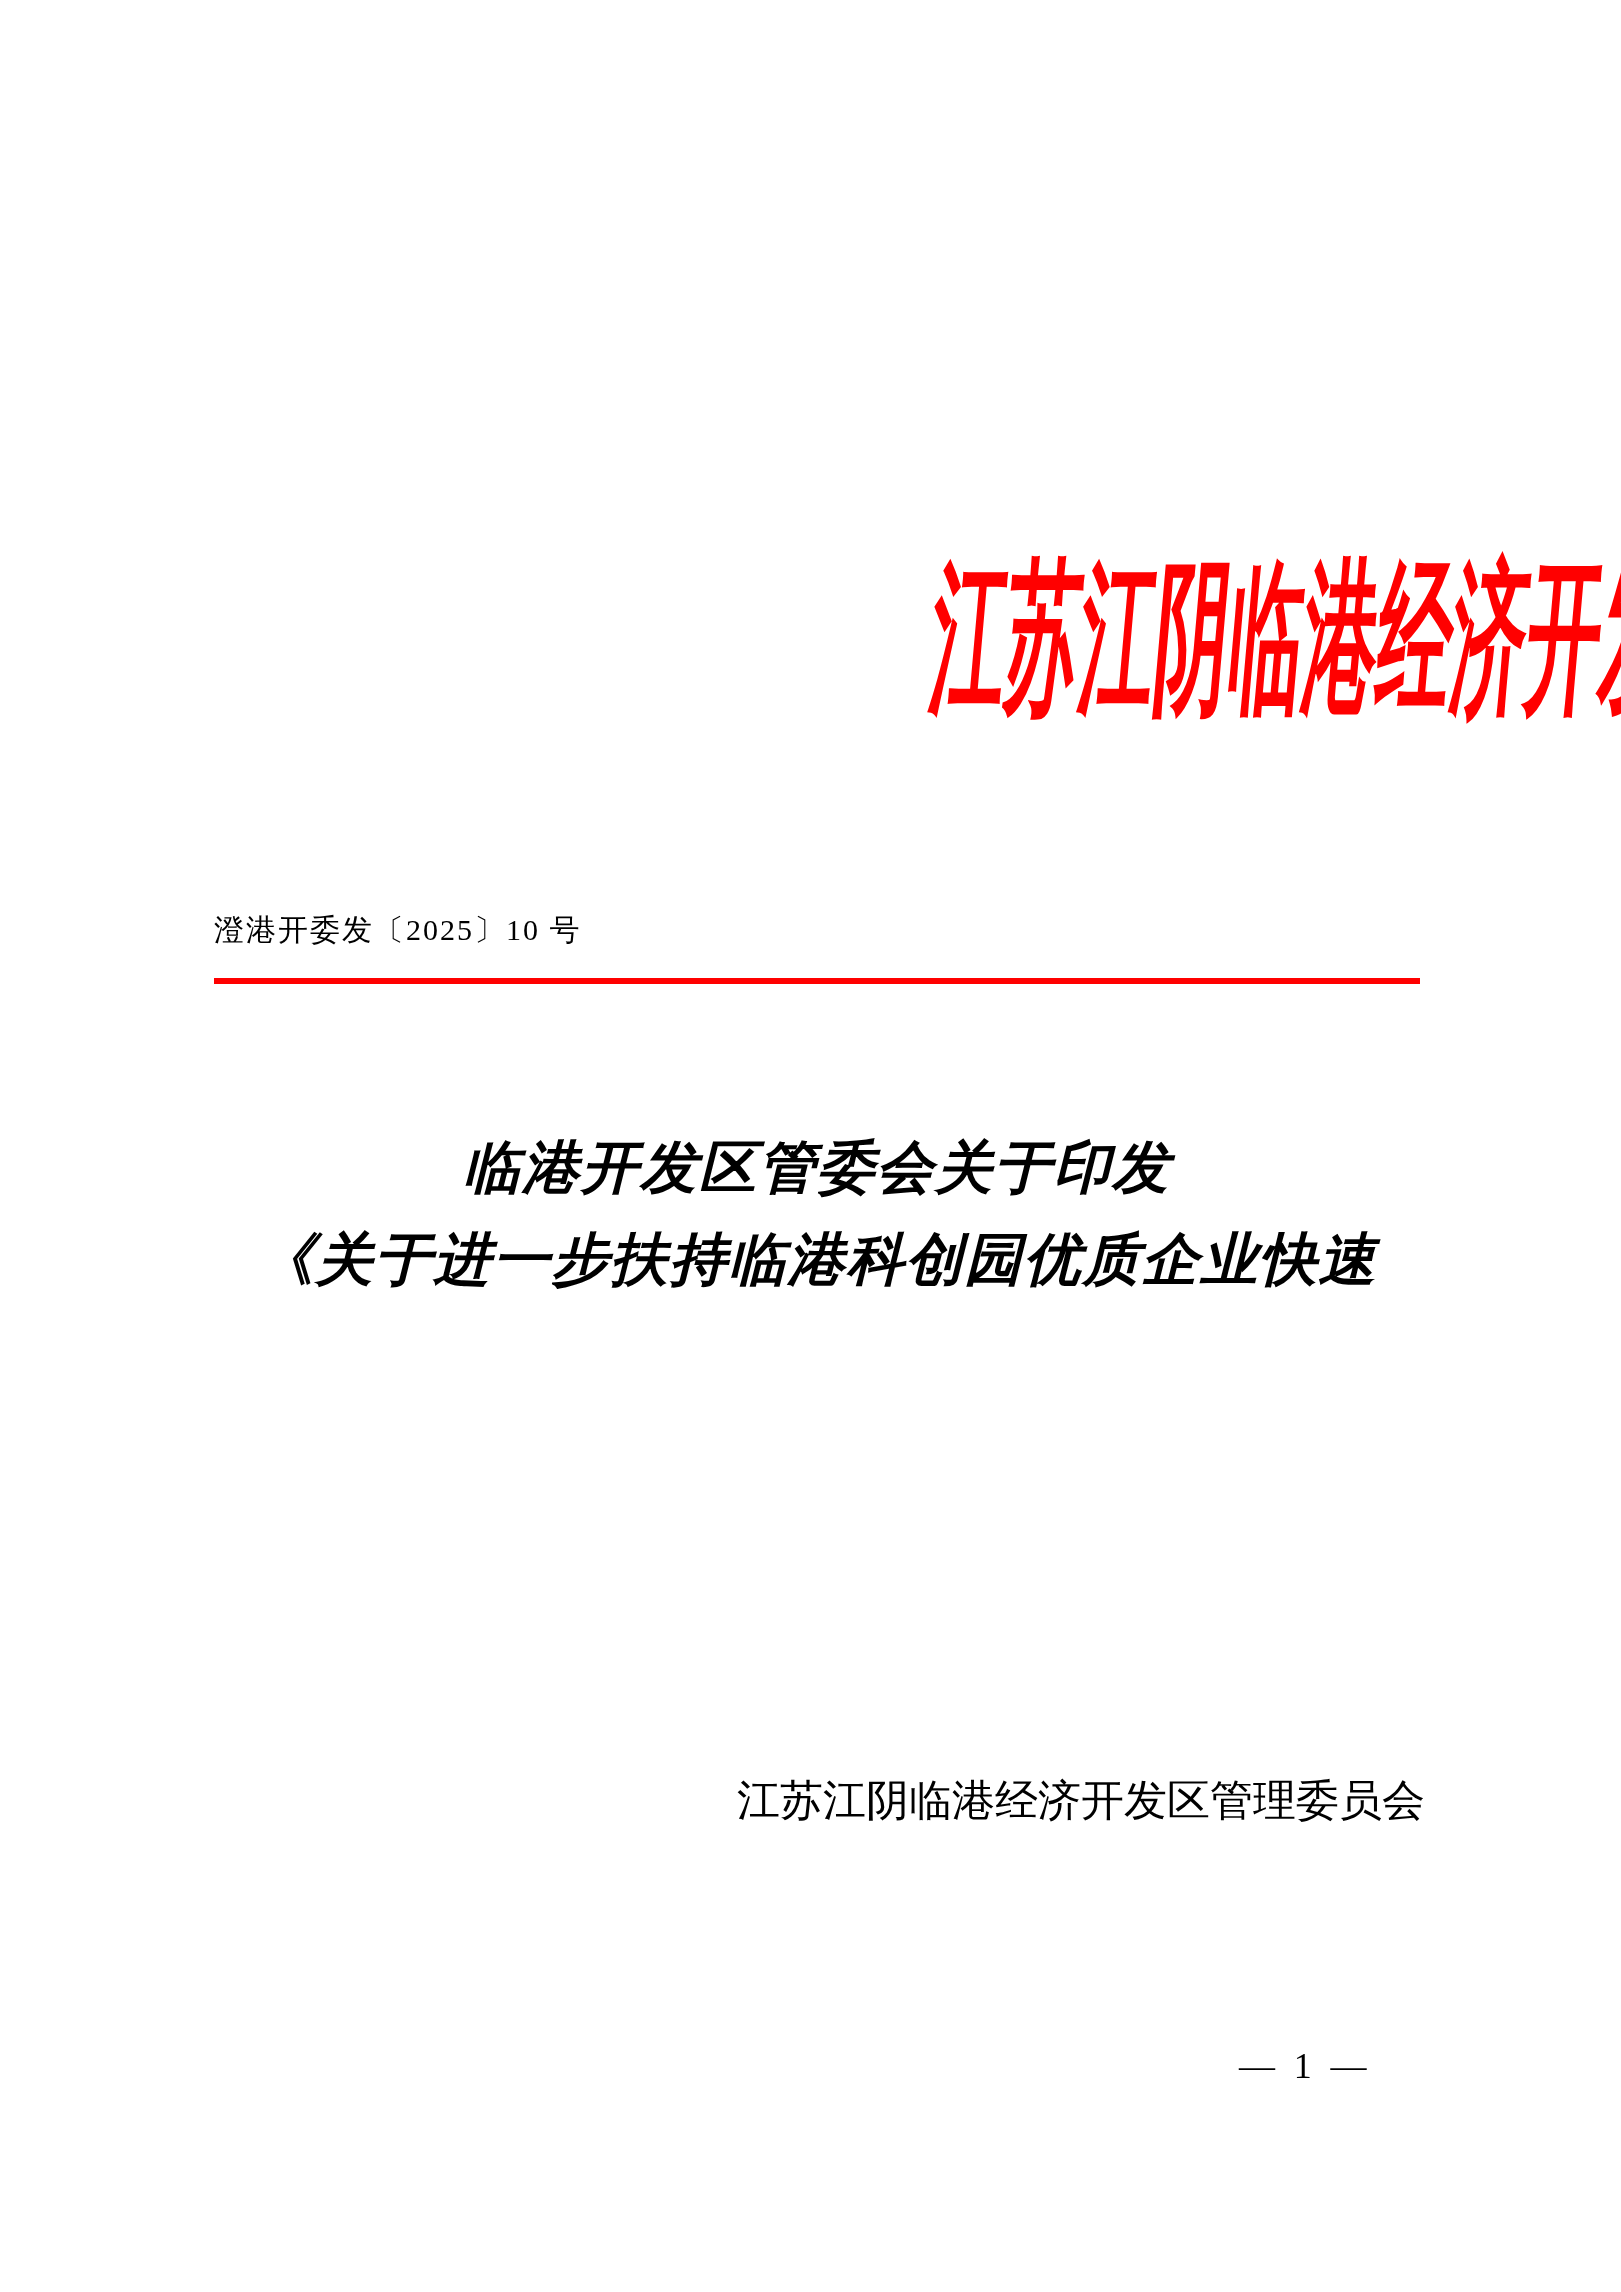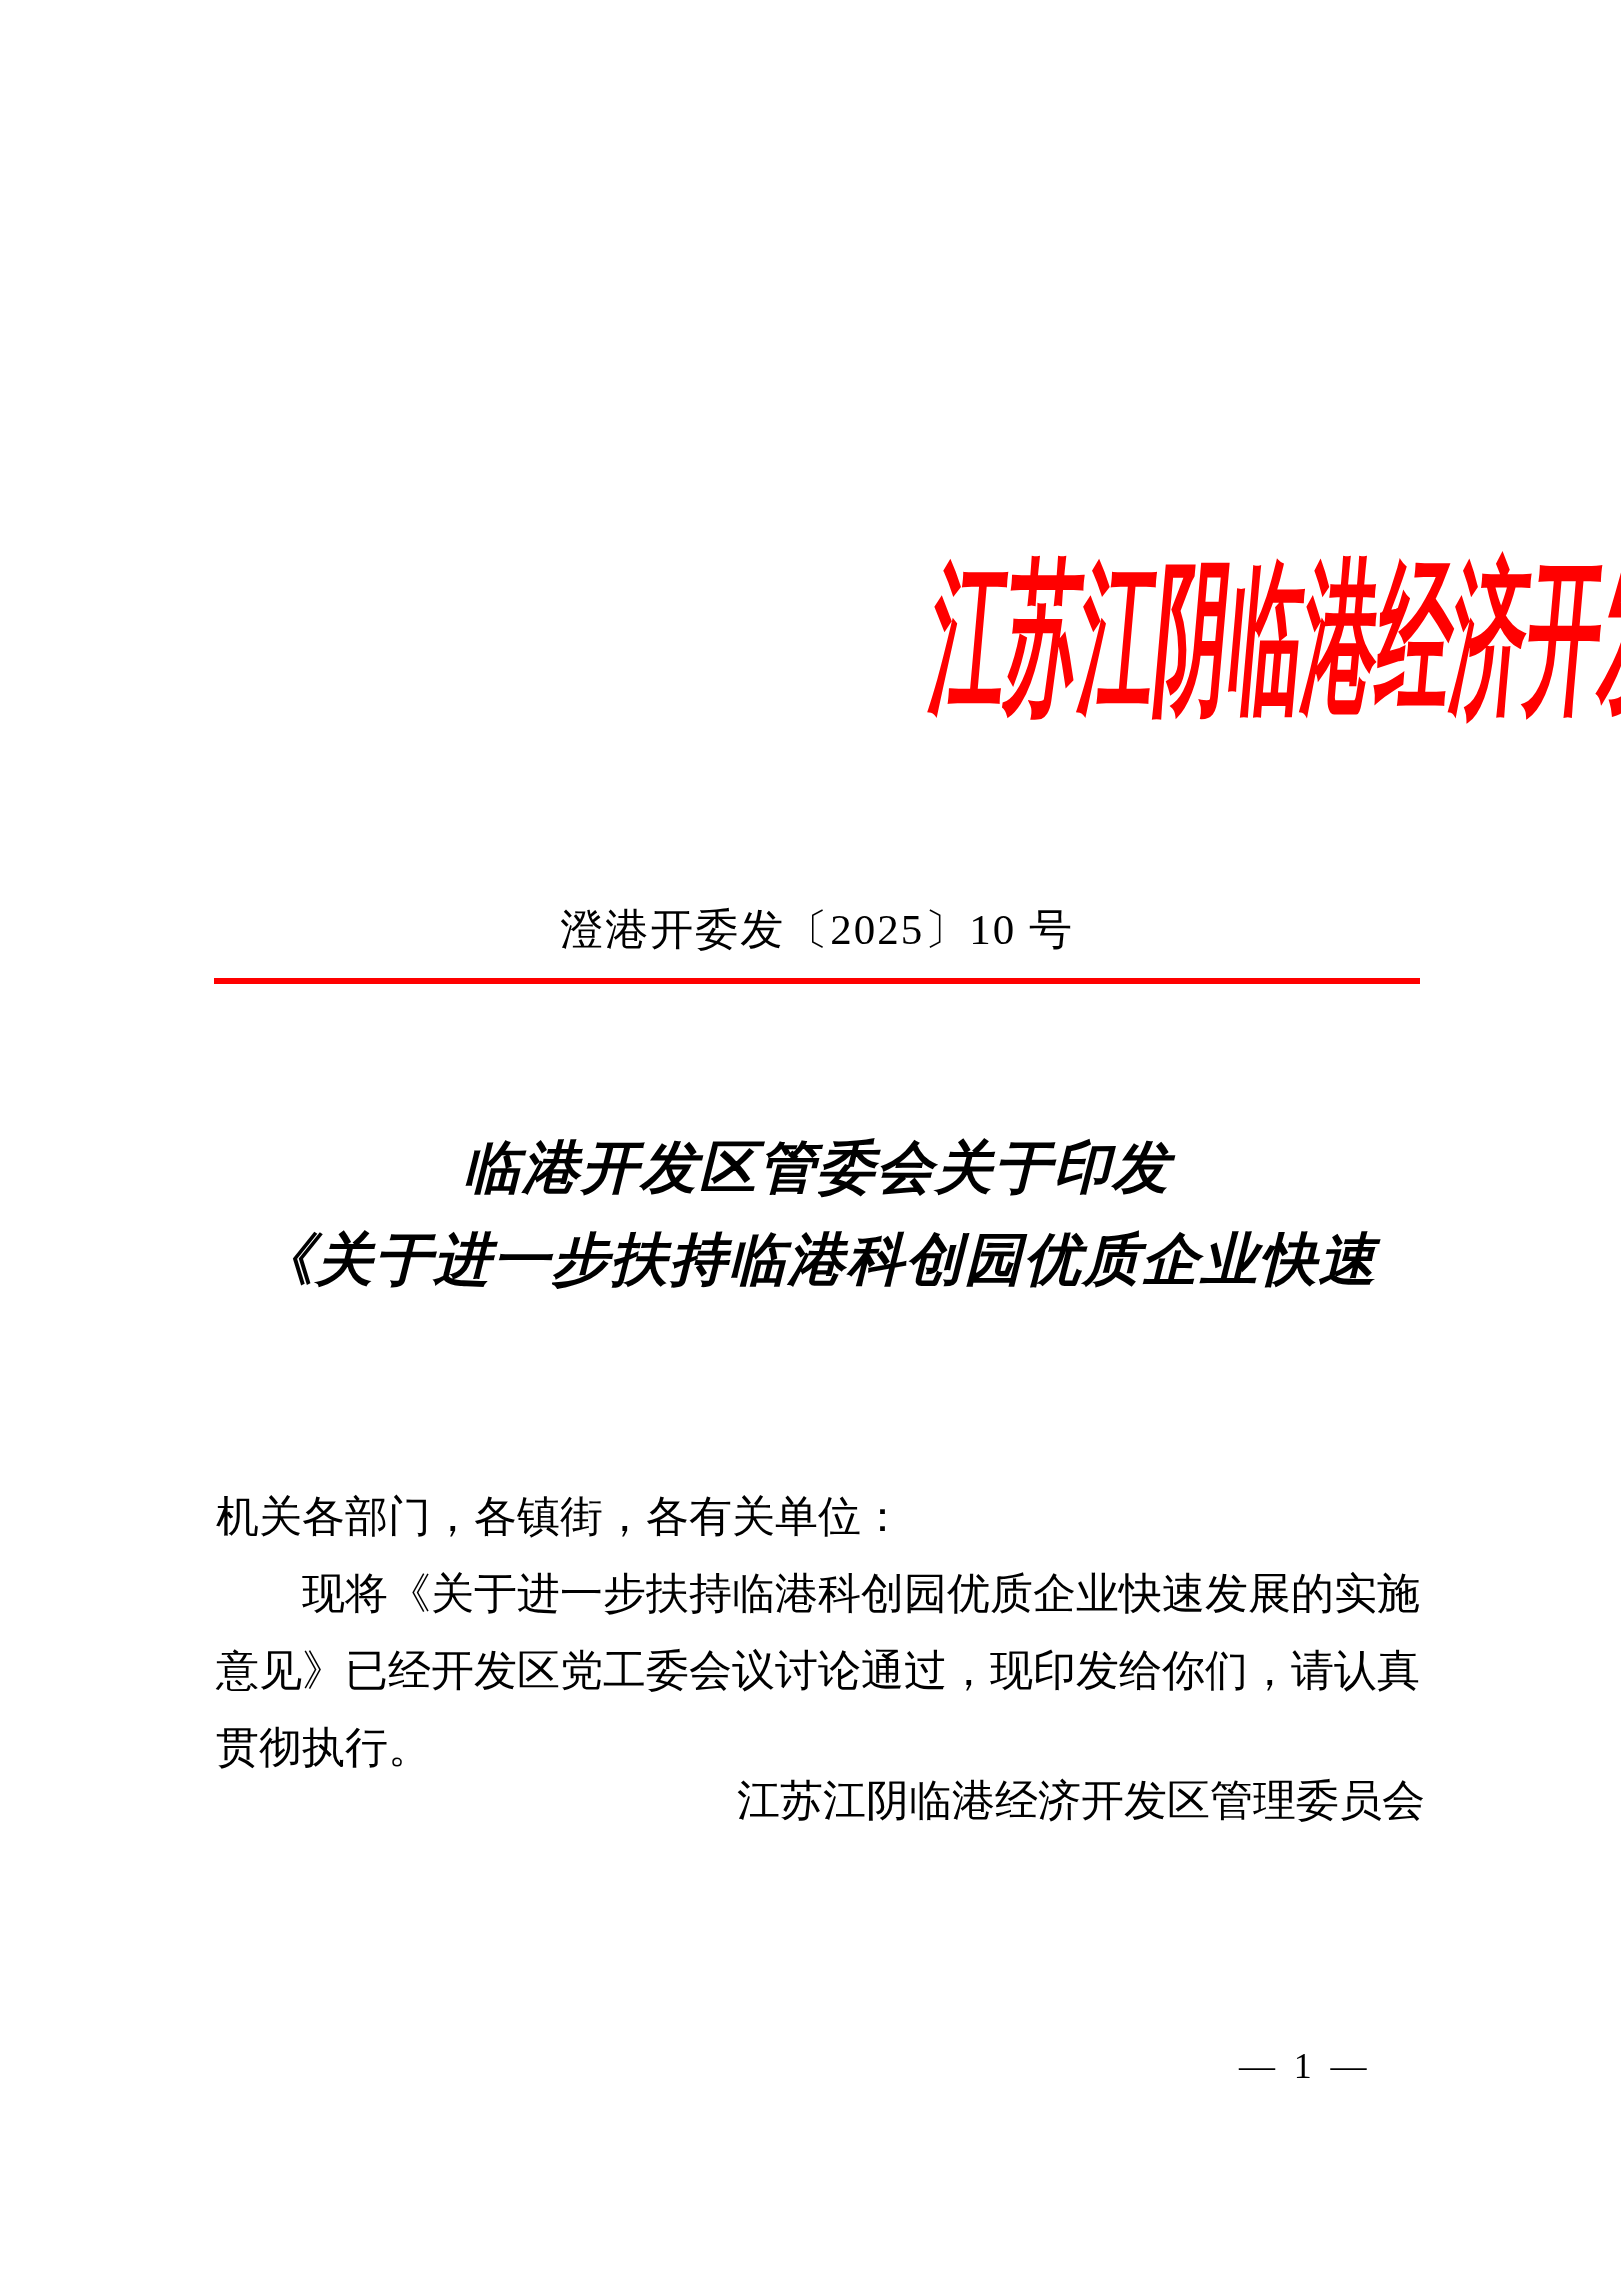--- a/index.html
+++ b/index.html
@@ -35,22 +35,22 @@
     transform: skewX(-5deg) scale(0.48, 1.07);
     transform-origin: center top;
   }
 
   
   .doc-number {
     position: absolute;
     top: 904px;
     left: 214px;
     width: 1206px;
-    text-align: center;
-    font-size: 43px;
+    text-align: left;
+    font-size: 30px;
     line-height: 51px;
     letter-spacing: 2px;
     white-space: nowrap;
   }
 
   
   .red-line {
     position: absolute;
     top: 978px;
     left: 214px;
@@ -127,26 +127,20 @@
 
   <div class="doc-number">澄港开委发〔2025〕10 号</div>
 
   <div class="red-line"></div>
 
   <div class="doc-title">
     <div>临港开发区管委会关于印发</div>
     <div>《关于进一步扶持临港科创园优质企业快速</div>
   </div>
 
-  <div class="body-text">
-    <div>机关各部门，各镇街，各有关单位：</div>
-    <div class="indent">现将《关于进一步扶持临港科创园优质企业快速发展的实施</div>
-    <div>意见》已经开发区党工委会议讨论通过，现印发给你们，请认真</div>
-    <div>贯彻执行。</div>
-  </div>
 
   <div class="signature">江苏江阴临港经济开发区管理委员会</div>
 
 
   <div class="page-number">— 1 —</div>
 
 </div>
 
 
 </body></html>

